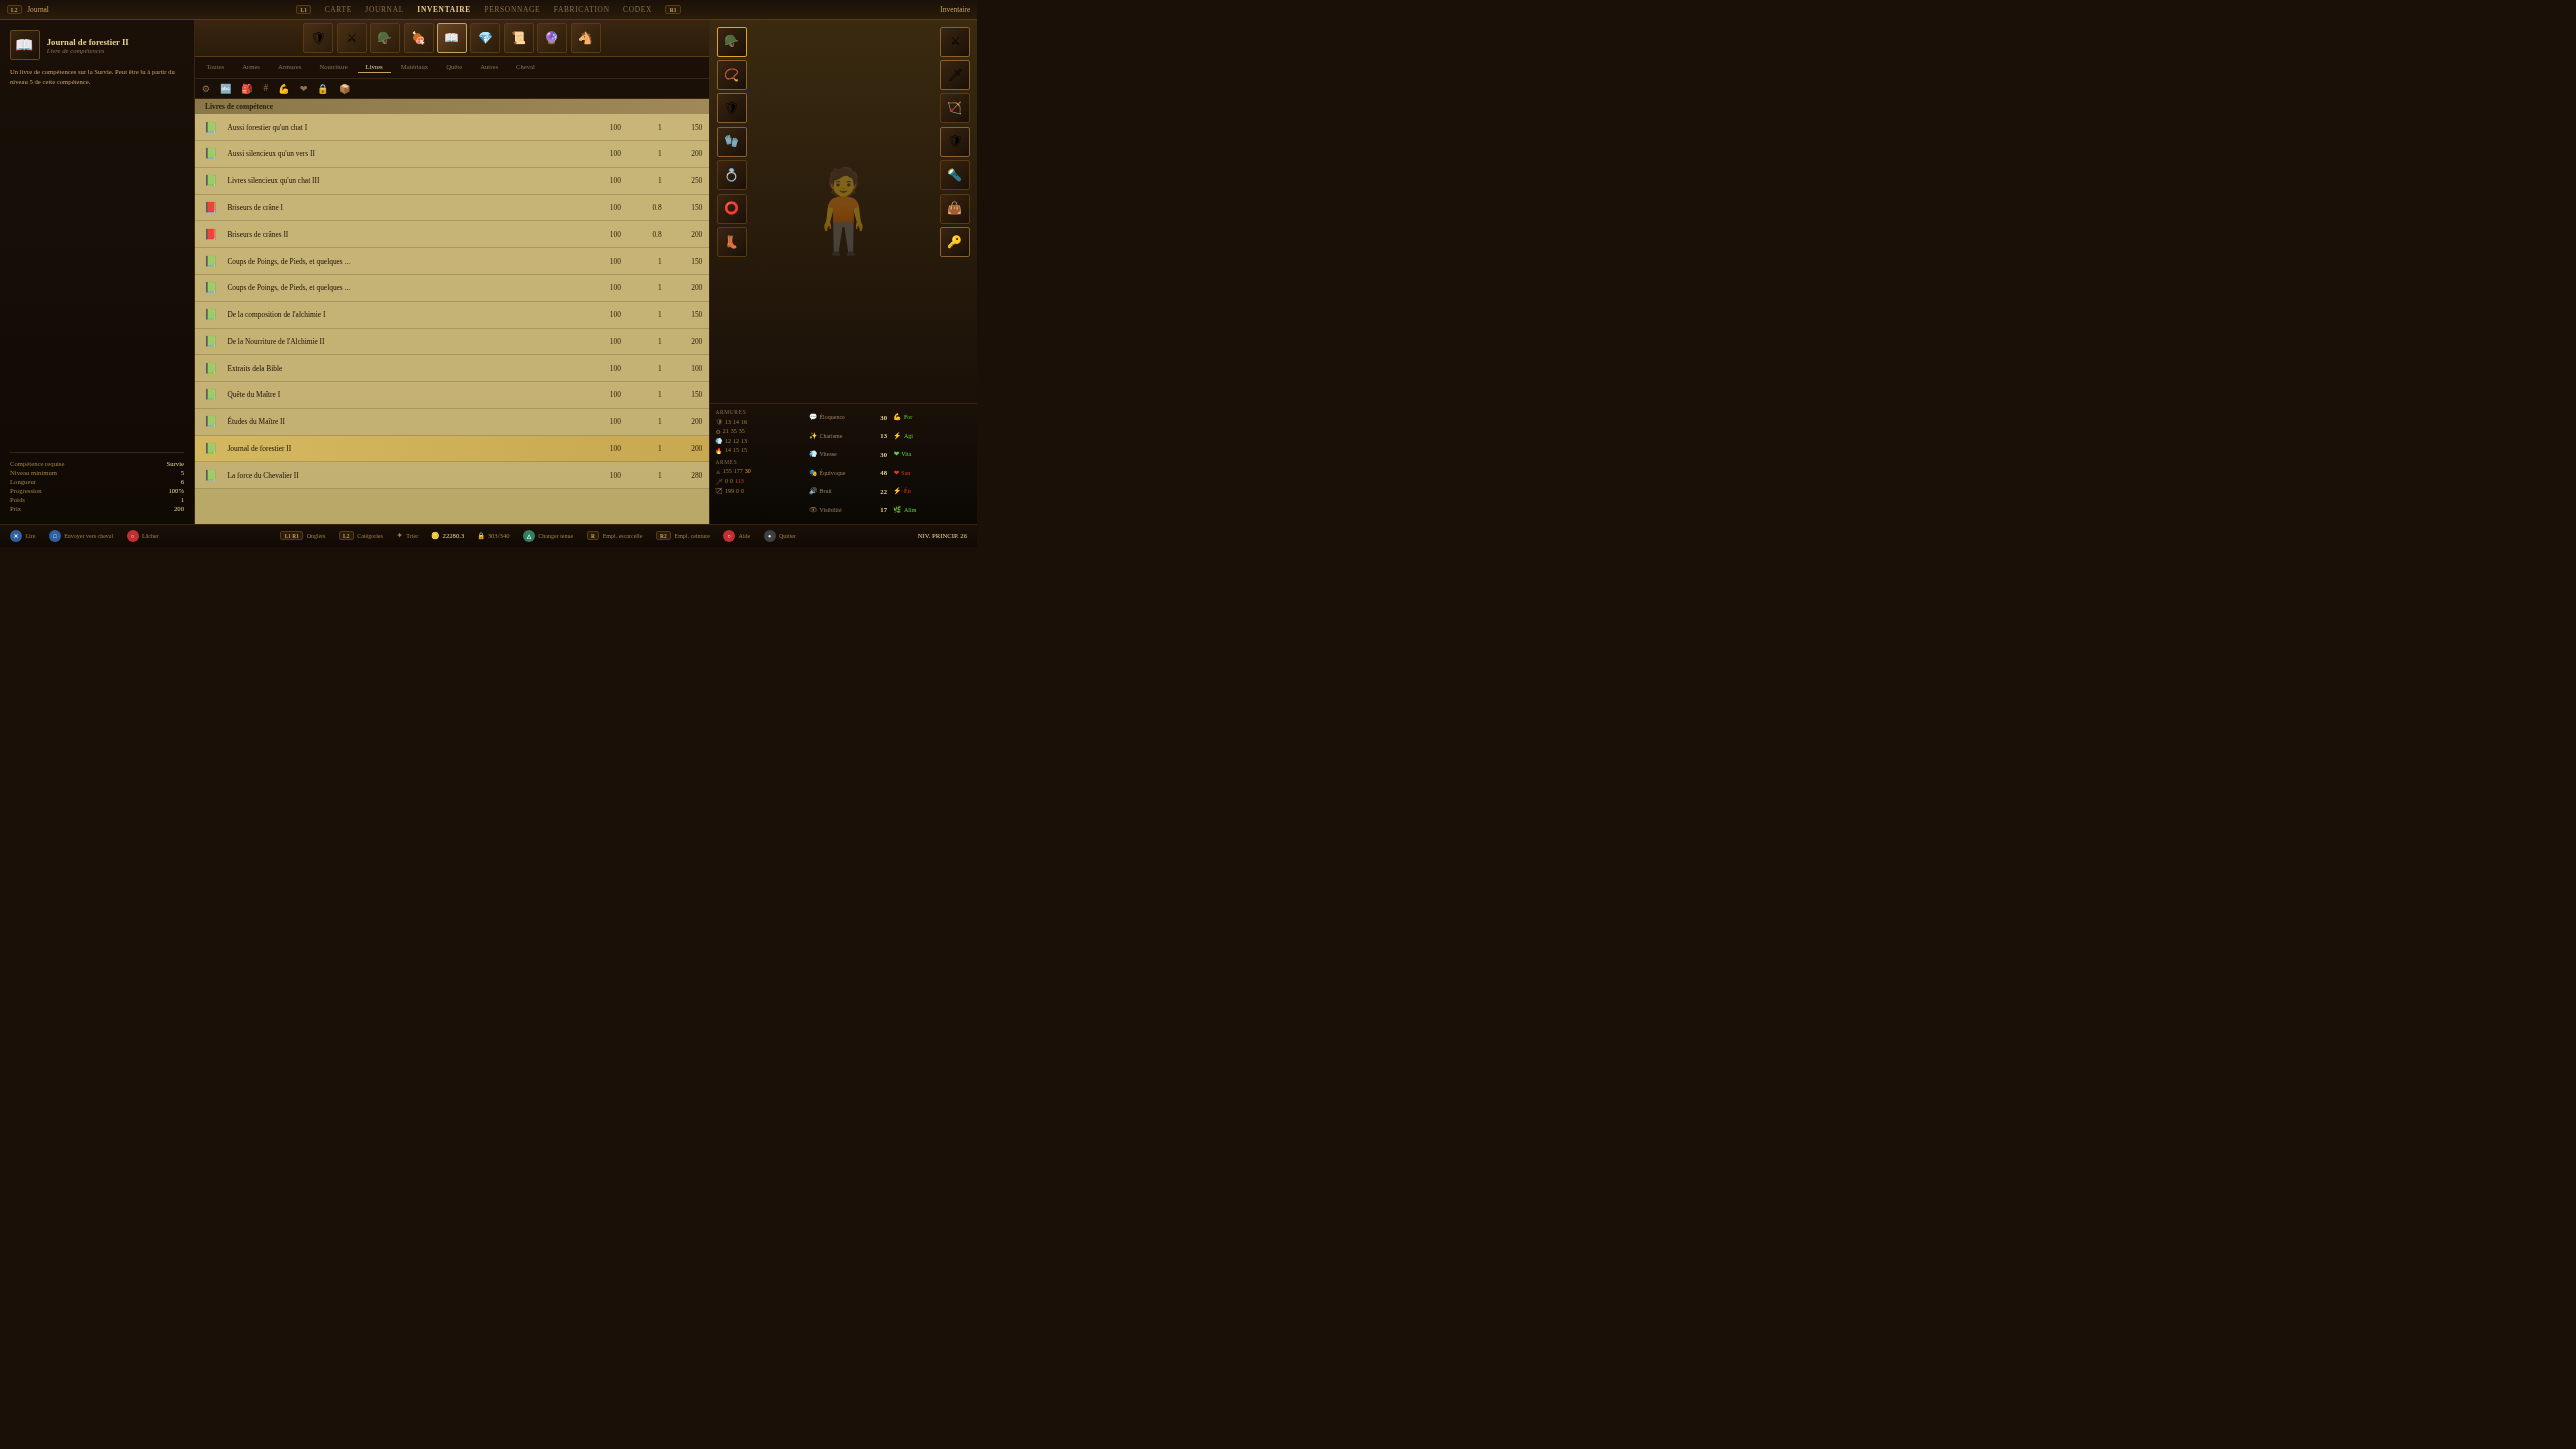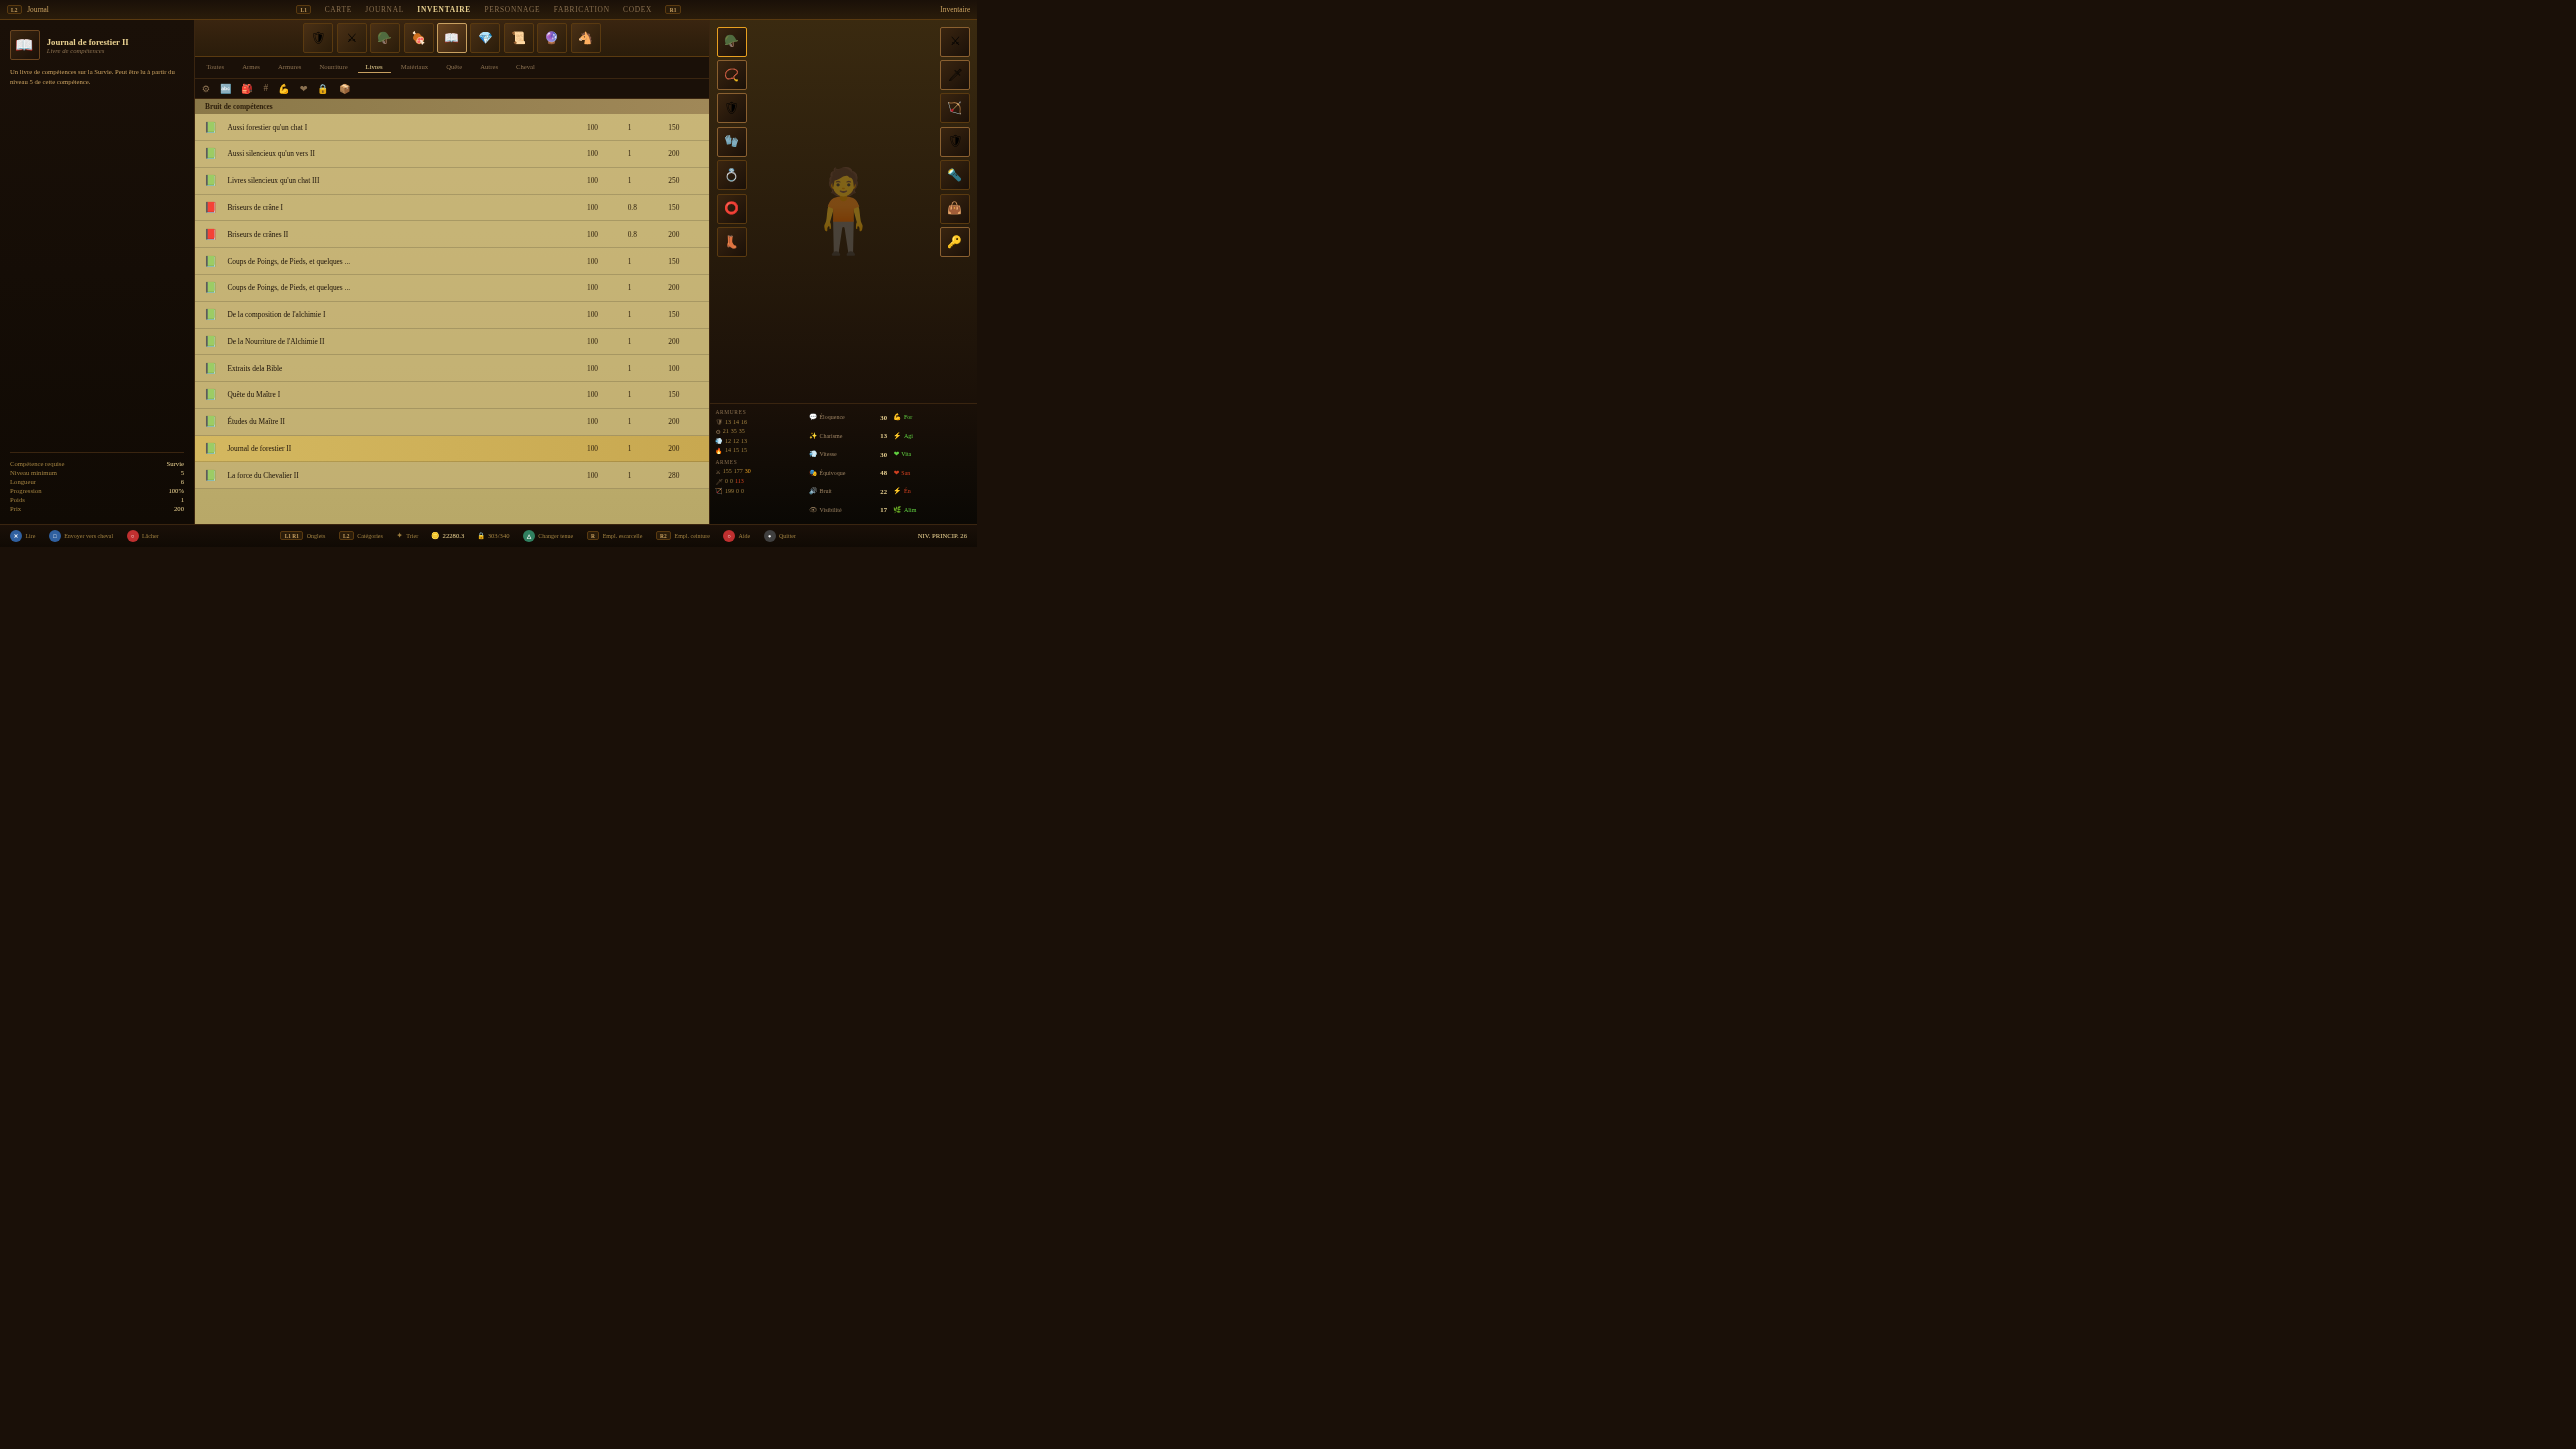--- a/index.html
+++ b/index.html
@@ -237,20 +237,21 @@
       align-items: center;
       justify-content: center;
     }
     .list-item-name {
       flex: 1;
       color: #1a1008;
       font-size: 7.4px;
     }
     .list-item-val {
       width: 34px;
+      text-align: right;
       color: #2a1c0a;
       font-size: 7.4px;
     }
 
     
     .right-panel {
       width: 268px;
       background: linear-gradient(180deg, #2a1c0a 0%, #1a1008 100%);
       border-left: 0.7px solid #3a2510;
       display: flex;
@@ -514,21 +515,21 @@
       <span class="sort-icon">🎒</span>
       <span class="sort-icon">#</span>
       <span class="sort-icon">💪</span>
       <span class="sort-icon">❤</span>
       <span class="sort-icon">🔒</span>
       <span class="sort-icon">📦</span>
     </div>
 
     <div class="item-list">
       <div class="list-category-header">
-        <span>Bruit de compétences</span>
+        <span>Livres de compétence</span>
       </div>
 
       <div class="list-item-row">
         <div class="list-item-icon">📗</div>
         <span class="list-item-name">Aussi forestier qu'un chat I</span>
         <span class="list-item-val">100</span>
         <span class="list-item-val">1</span>
         <span class="list-item-val">150</span>
       </div>
       <div class="list-item-row">

